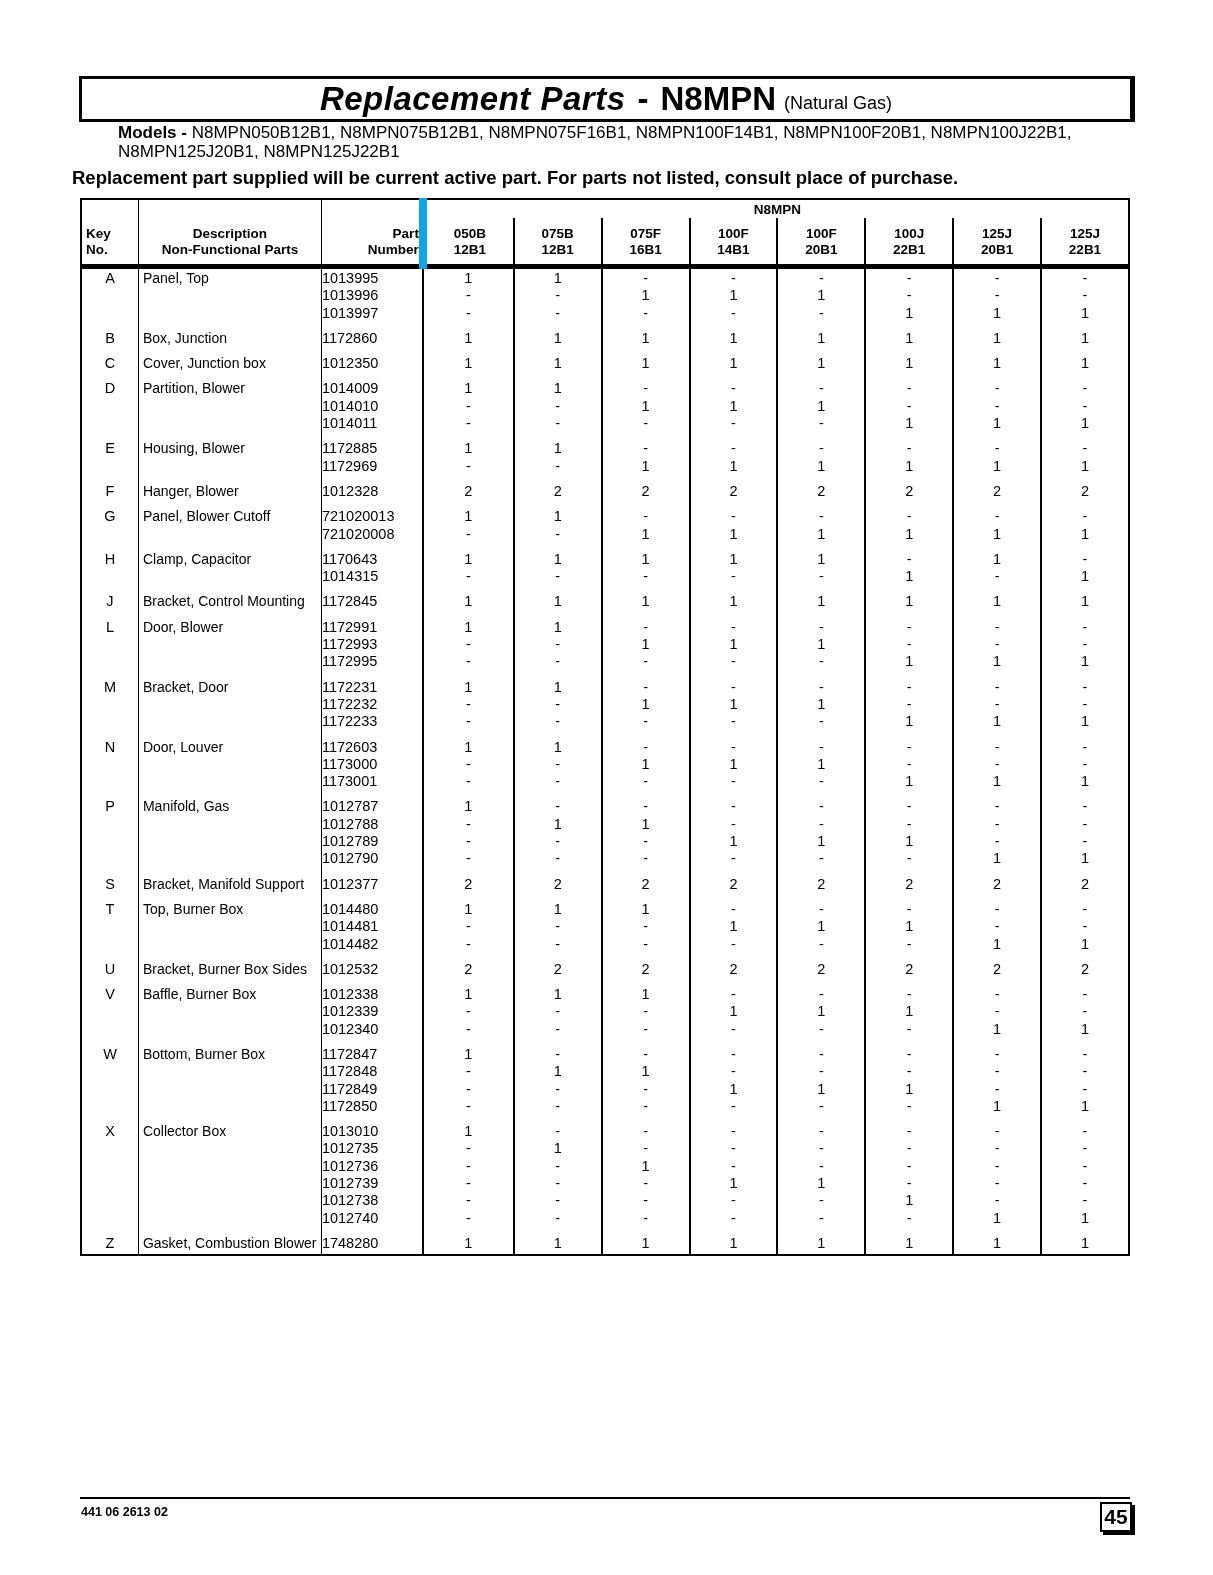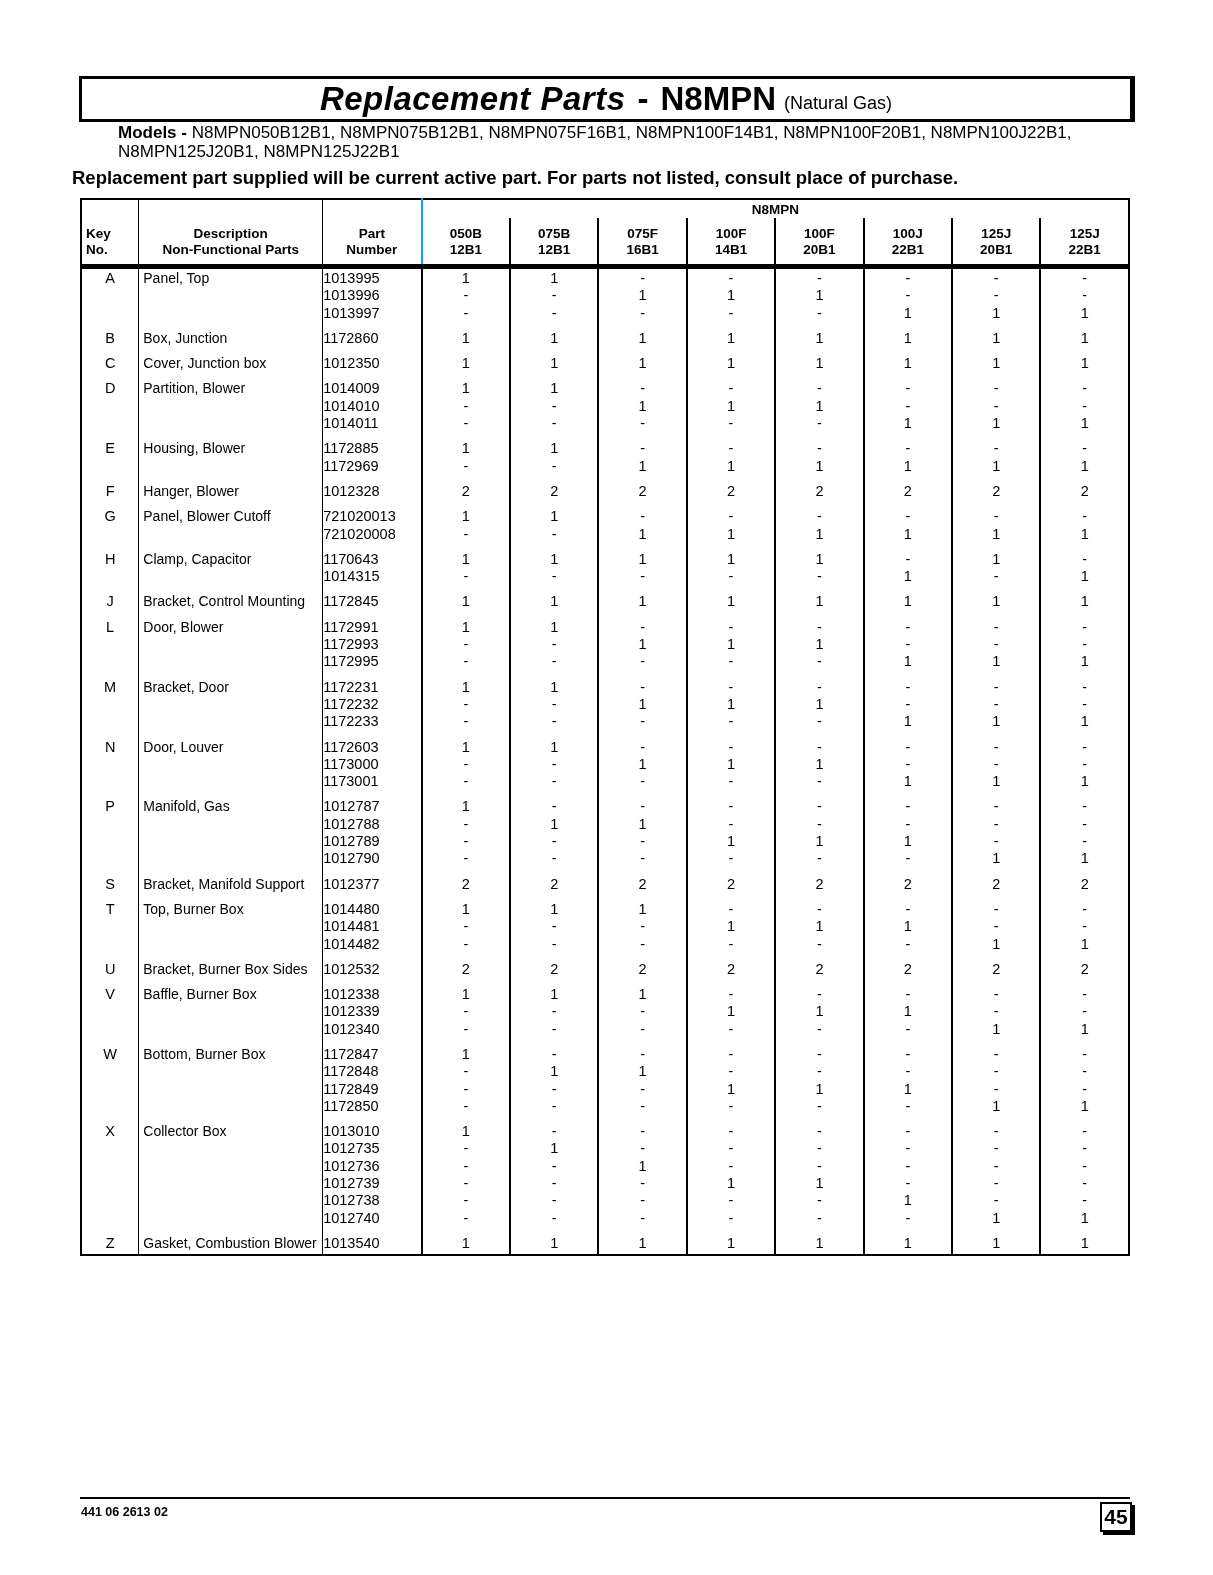--- a/index.html
+++ b/index.html
@@ -28,21 +28,21 @@
     position: absolute; left: 80px; top: 198px; width: 1050px;
     border-collapse: collapse; border: 2.5px solid #000;
     font-family: "Liberation Sans", sans-serif; font-size: 14px;
   }
   table.parts th {
     font-weight: bold; font-size: 13.5px; line-height: 16px; vertical-align: bottom;
     padding: 0 0 6px 0;
   }
   .hdr-key { width: 52px; border-right: 1.5px solid #000; text-align: left; padding-left: 4px !important; }
   .hdr-desc { width: 182px; border-right: 1.5px solid #000; text-align: center; }
-  .hdr-part { width: 97px; border-right: 2px solid #0ea5e9; text-align: center; }
+  .hdr-part { width: 97px; border-right: 8px solid #0ea5e9; text-align: right; }
   .hdr-group { text-align: center; font-size: 13.5px; padding: 2px 0 0 0 !important; vertical-align: top !important; height: 14px; }
   .hdr-model { width: 86px; text-align: center; }
   .hdr-model.sep { border-left: 2px solid #000; }
   thead tr.r2 th { padding-top: 8px; }
   thead tr.r2 { border-bottom: 5px solid #000; }
   td { padding: 0; font-size: 14.5px; line-height: 17.3px; vertical-align: top; }
   td.key { text-align: center; border-right: 1.5px solid #000; }
   td.desc { border-right: 1.5px solid #000; padding-left: 4px; font-size: 14px; white-space: nowrap; margin-top: 32px; }
   td.part { border-right: 2px solid #000; text-align: left; padding-right: 12px; margin-left: 29px; }
   td.qty { text-align: center; }
@@ -711,21 +711,21 @@
         <td class="qty sep">-</td>
         <td class="qty sep">-</td>
         <td class="qty sep">-</td>
         <td class="qty sep">-</td>
         <td class="qty sep">1</td>
         <td class="qty sep">1</td>
       </tr>
       <tr class="group-start last">
         <td class="key">Z</td>
         <td class="desc">Gasket, Combustion Blower</td>
-        <td class="part">1013540</td>
+        <td class="part">1748280</td>
         <td class="qty">1</td>
         <td class="qty sep">1</td>
         <td class="qty sep">1</td>
         <td class="qty sep">1</td>
         <td class="qty sep">1</td>
         <td class="qty sep">1</td>
         <td class="qty sep">1</td>
         <td class="qty sep">1</td>
       </tr>
     </tbody>

